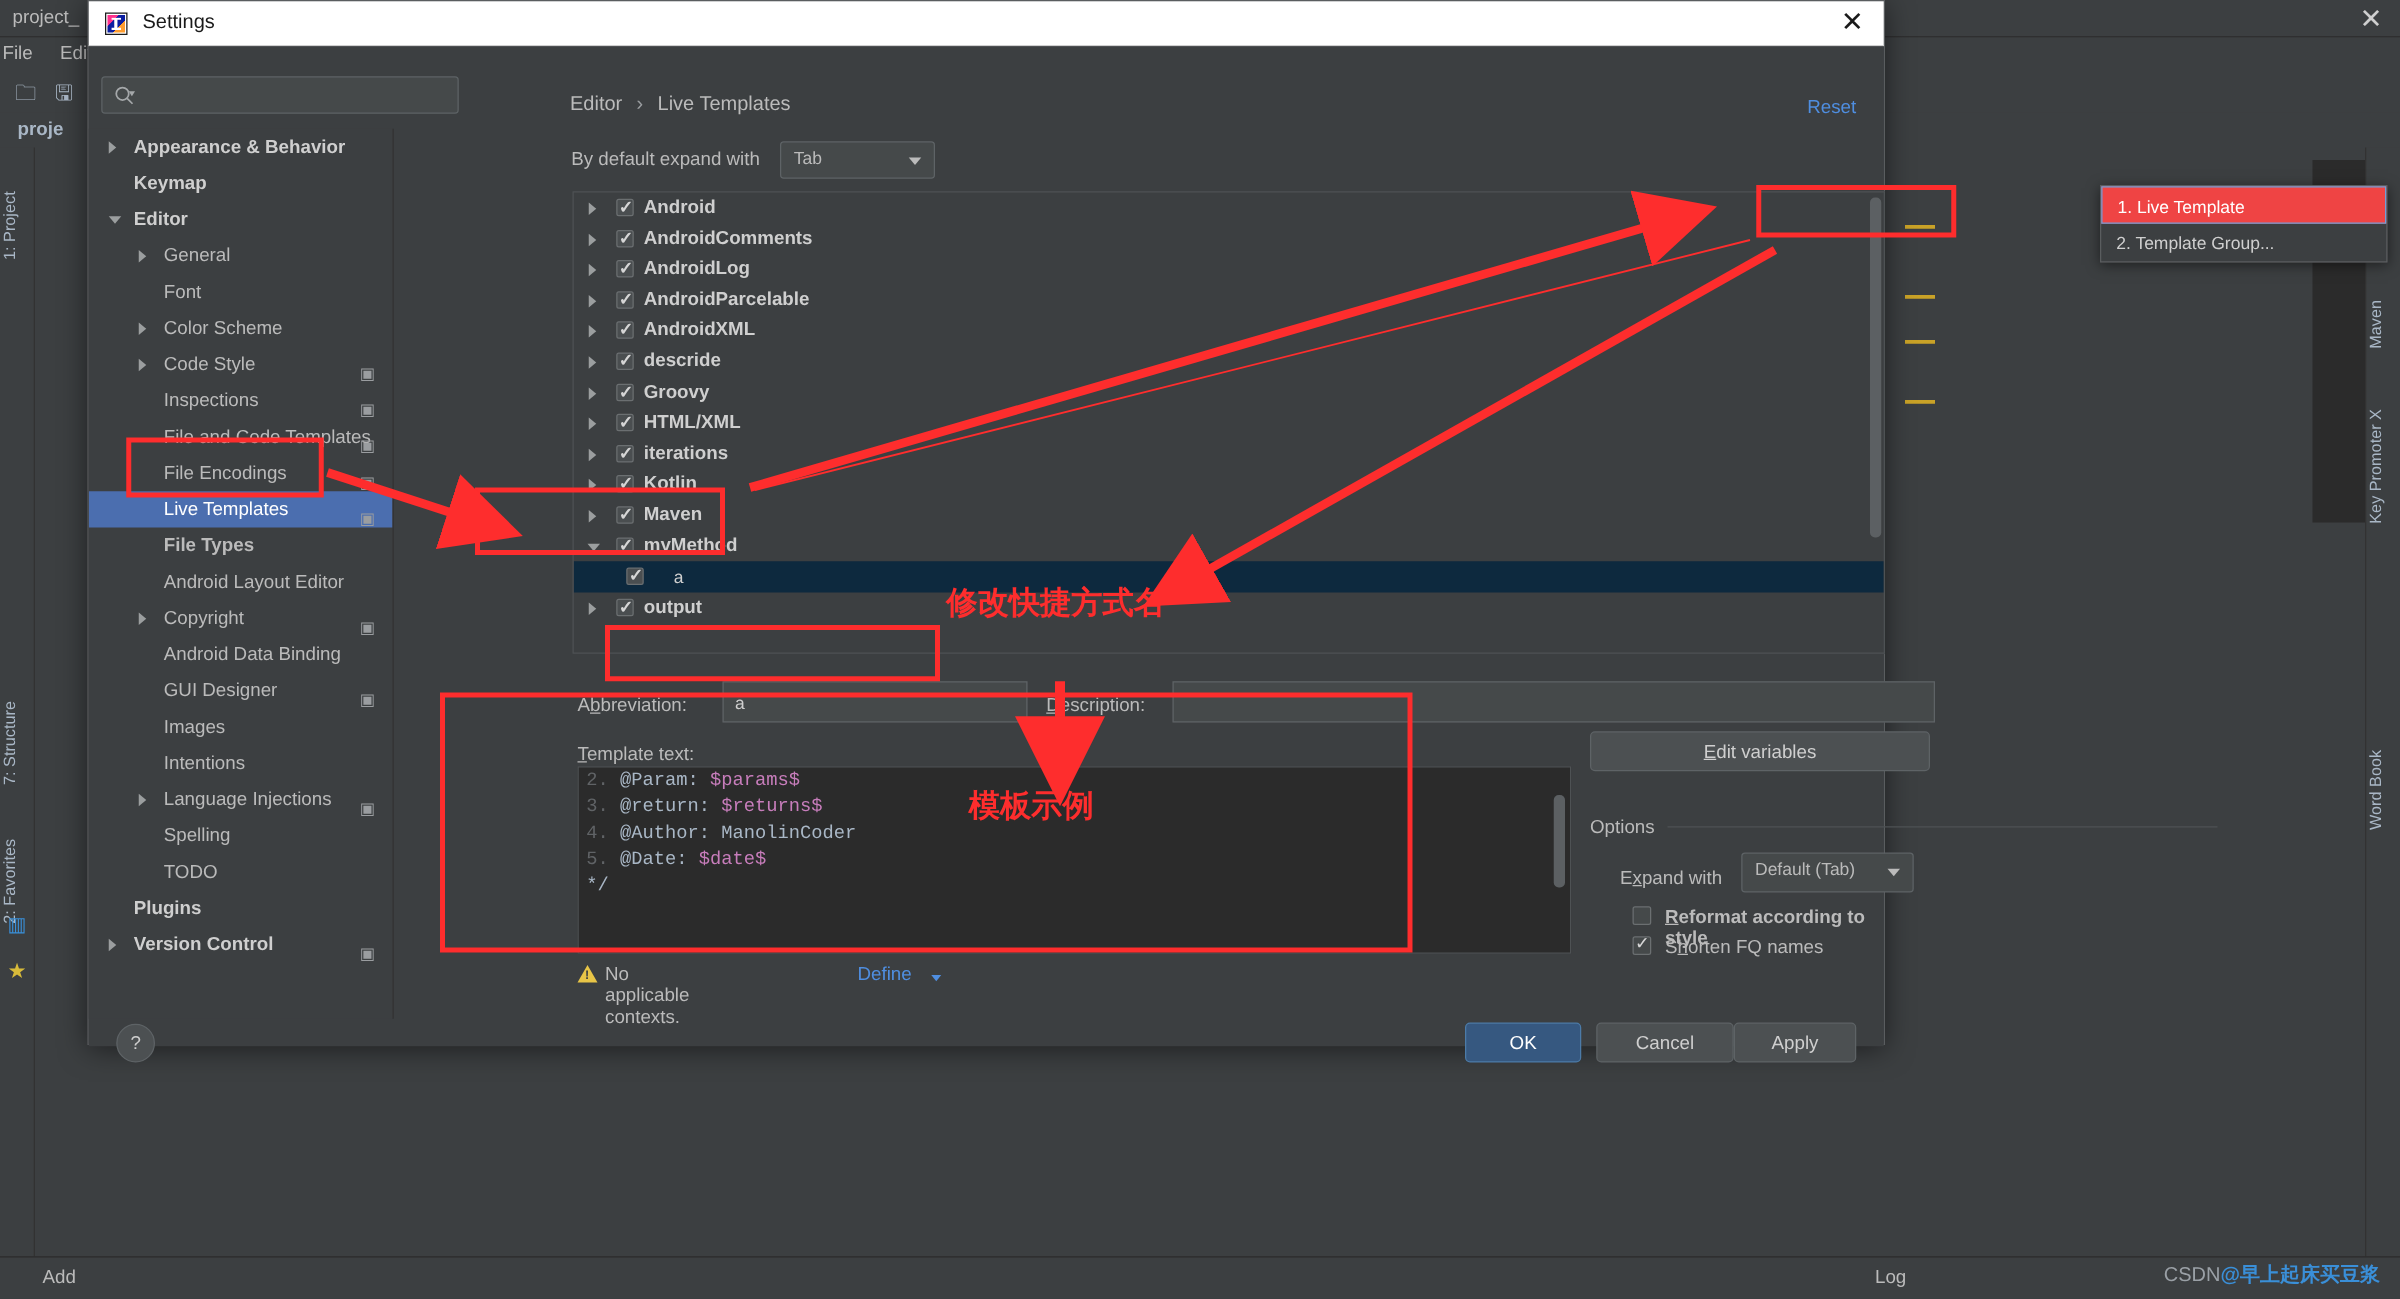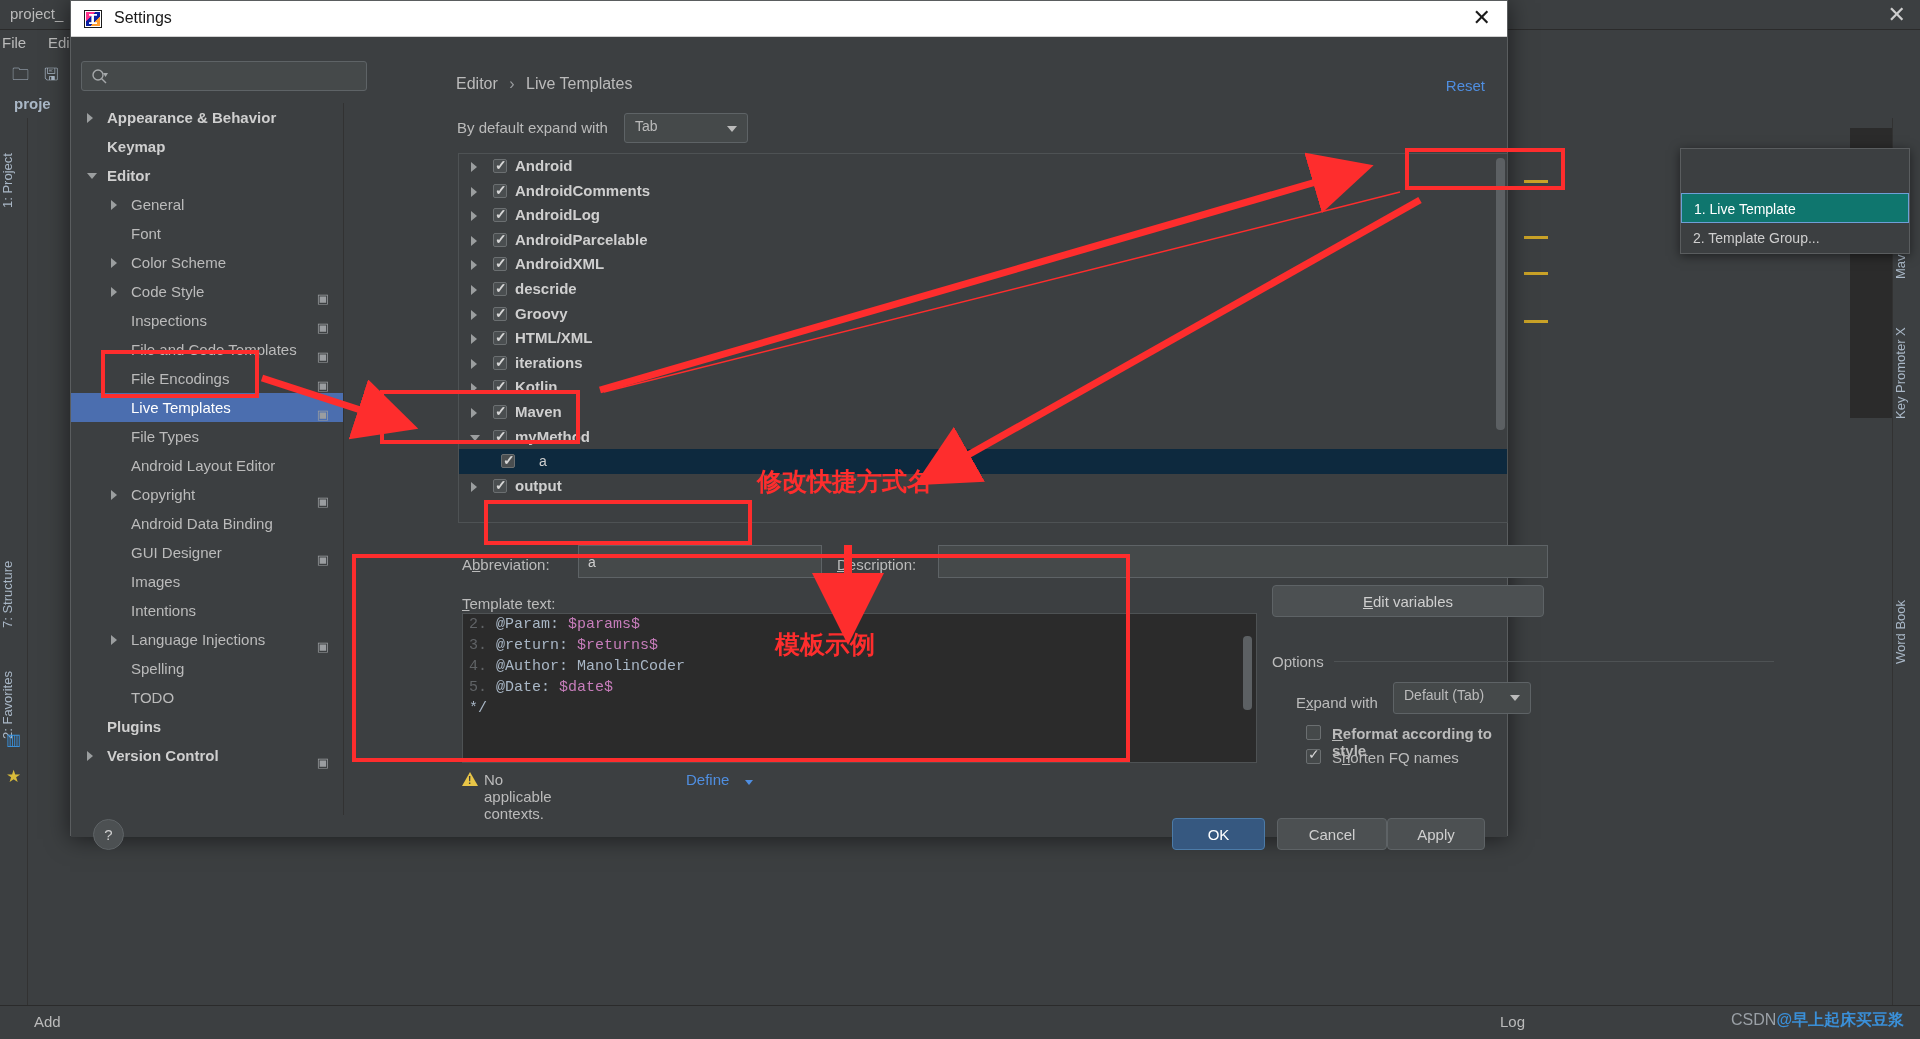--- a/index.html
+++ b/index.html
@@ -102,21 +102,21 @@
   }
   .search-ico { position:absolute; left:9px; top:6px; width:17px; height:17px;}
   .search-input {
     position:absolute; left: 34px; top: 0; width: 246px; height: 28px;
     background: transparent; border: none; outline: none;
     color: #bbbbbb; font-size: 14px; font-family:"Liberation Sans",sans-serif;
   }
 
   
   .sidebar {
-    position:absolute; left: 0; top: 66px; width: 273px; height: 712px;
+    position:absolute; left: 0; top: 66px; width: 244px; height: 712px;
     background: #3c3f41; overflow: hidden;
     border-right: 1px solid #323232;
   }
   .tree-row {
     position: relative; height: 29px; line-height: 29px;
     white-space: nowrap; font-size: 15px; color: #bbbbbb;
   }
   .tree-row.sel { background: #4b6eaf; color: #ffffff; }
   .tree-row .arrow {
     position:absolute; width: 0; height: 0;
@@ -233,21 +233,21 @@
     font-family:"DejaVu Sans", sans-serif; white-space: nowrap;
   }
   .ann-svg { position:absolute; left:0; top:0; width:1920px; height:1039px; pointer-events:none;}
 
   .popup-menu {
     position:absolute; right: 10px; top: 148px; width: 230px;
     background:#3c3f41; border:1px solid #5a5d5f; font-size:14px; color:#cfcfcf;
     box-shadow: 0 2px 10px rgba(0,0,0,.5);
   }
   .popup-item { height: 30px; line-height: 30px; padding-left: 12px; white-space: nowrap;}
-  .popup-item.hl { background:#0f766e; color:#fff; border:1px solid #6f9fd8;margin-top:44px;}
+  .popup-item.hl { background:#ef4444; color:#fff; border:1px solid #6f9fd8;}
 
   .watermark {
     position:absolute; right: 16px; bottom: 8px; font-size: 16px; color:#9aa0a6;text-align:right;
   }
   .watermark .blue { color:#3a8fd8; font-weight:bold; }
 </style>
 </head>
 <body>
 
 <div id="root">
@@ -360,21 +360,21 @@
           </div>
           <div class="tree-row">
             <span class="lbl" style="left: 60px;">File Encodings</span>
             <span class="copy-ico">▣</span>
           </div>
           <div class="tree-row sel">
             <span class="lbl" style="left: 60px;">Live Templates</span>
             <span class="copy-ico">▣</span>
           </div>
           <div class="tree-row">
-            <span class="lbl" style="left: 60px;">File Types</span>
+            <span class="lbl" style="left: 60px; font-weight: bold;">File Types</span>
           </div>
           <div class="tree-row">
             <span class="lbl" style="left: 60px;">Android Layout Editor</span>
           </div>
           <div class="tree-row">
             <span class="arrow" style="left: 40px;"></span>
             <span class="lbl" style="left: 60px;">Copyright</span>
             <span class="copy-ico">▣</span>
           </div>
           <div class="tree-row">

